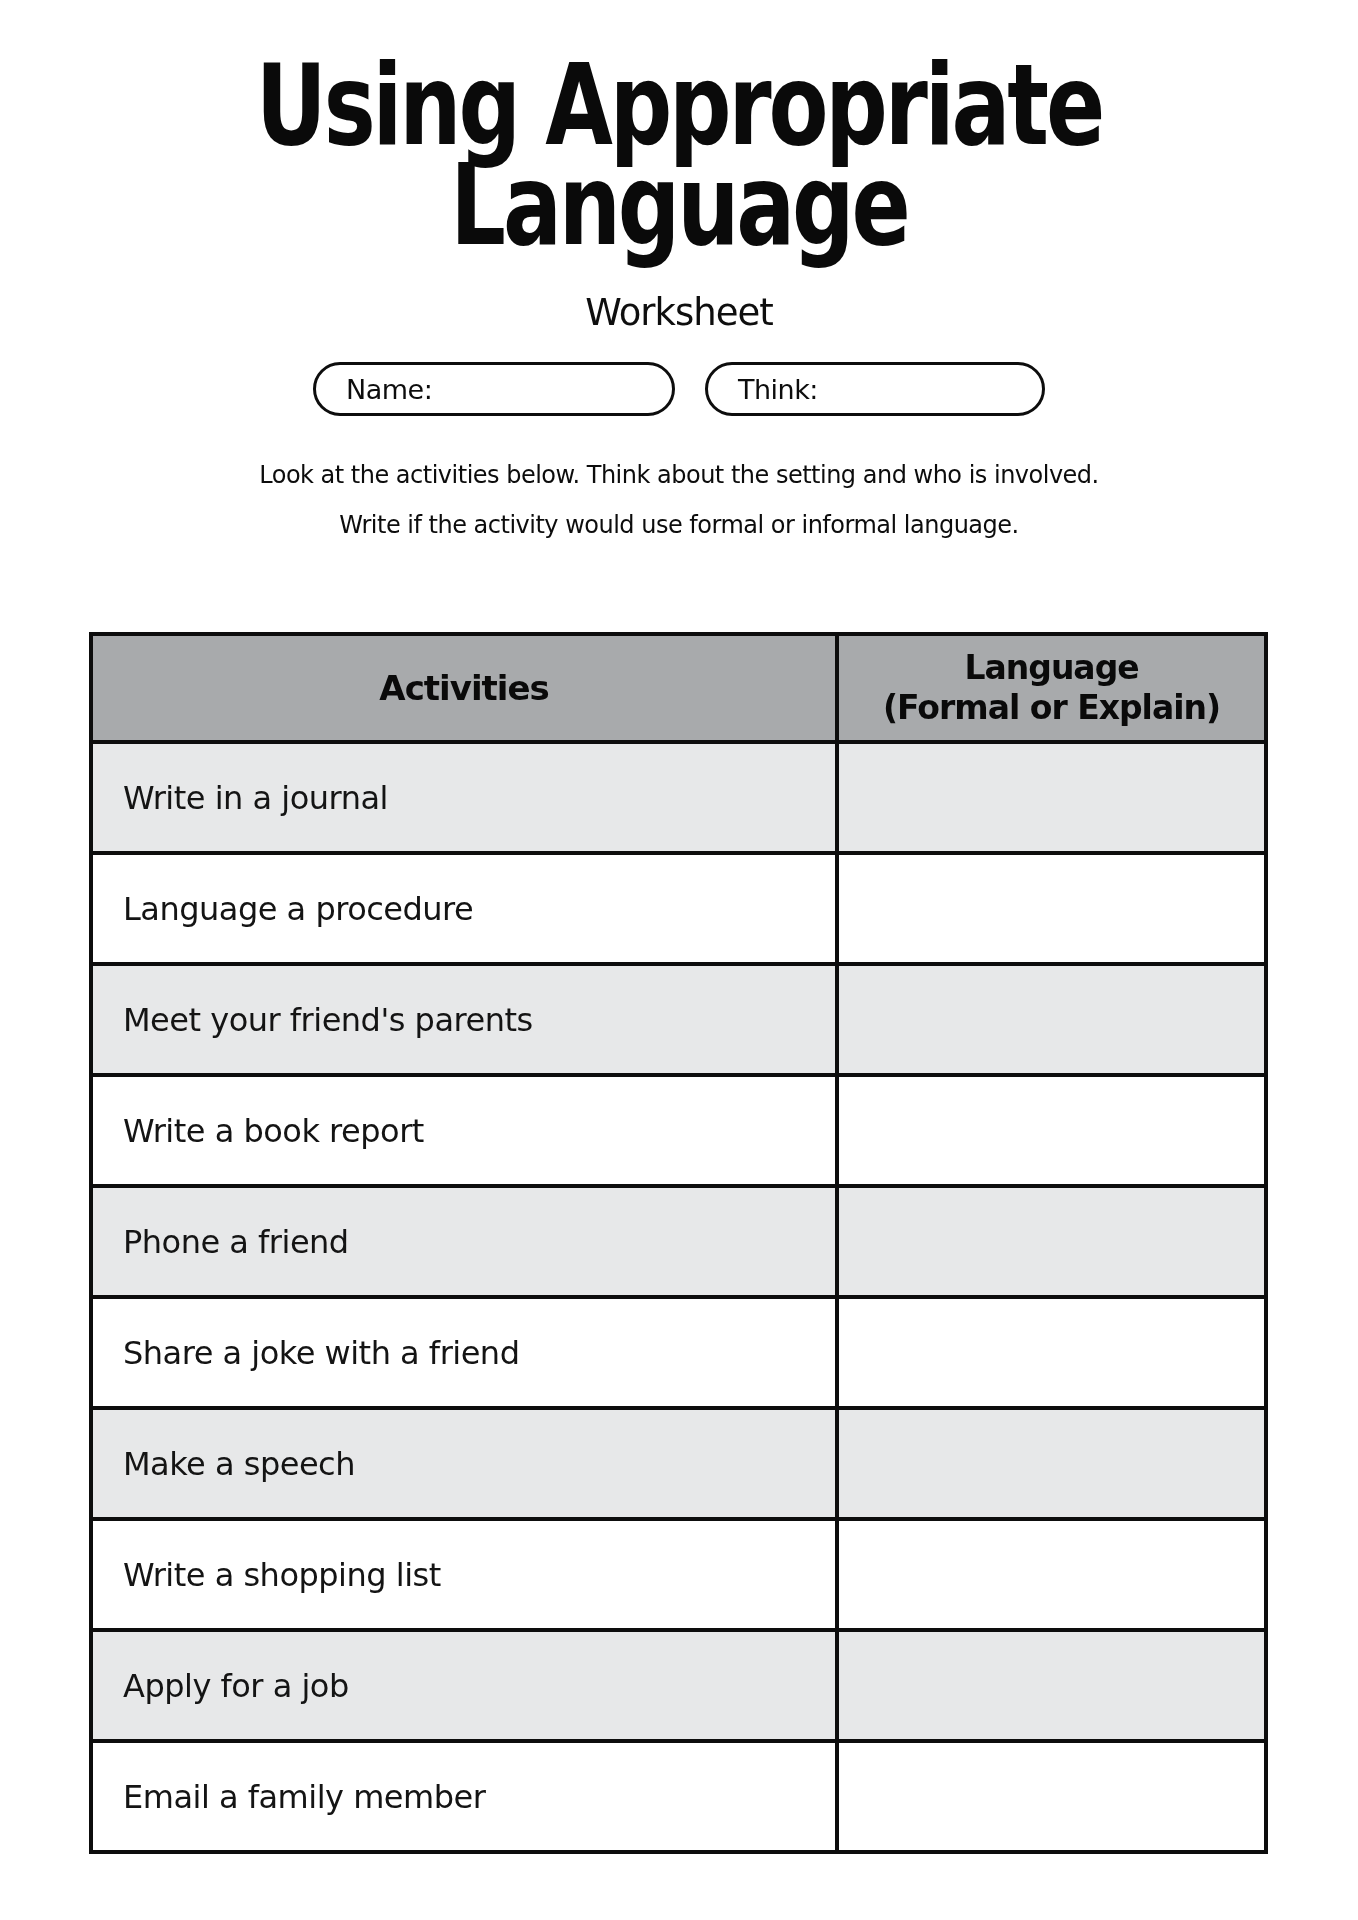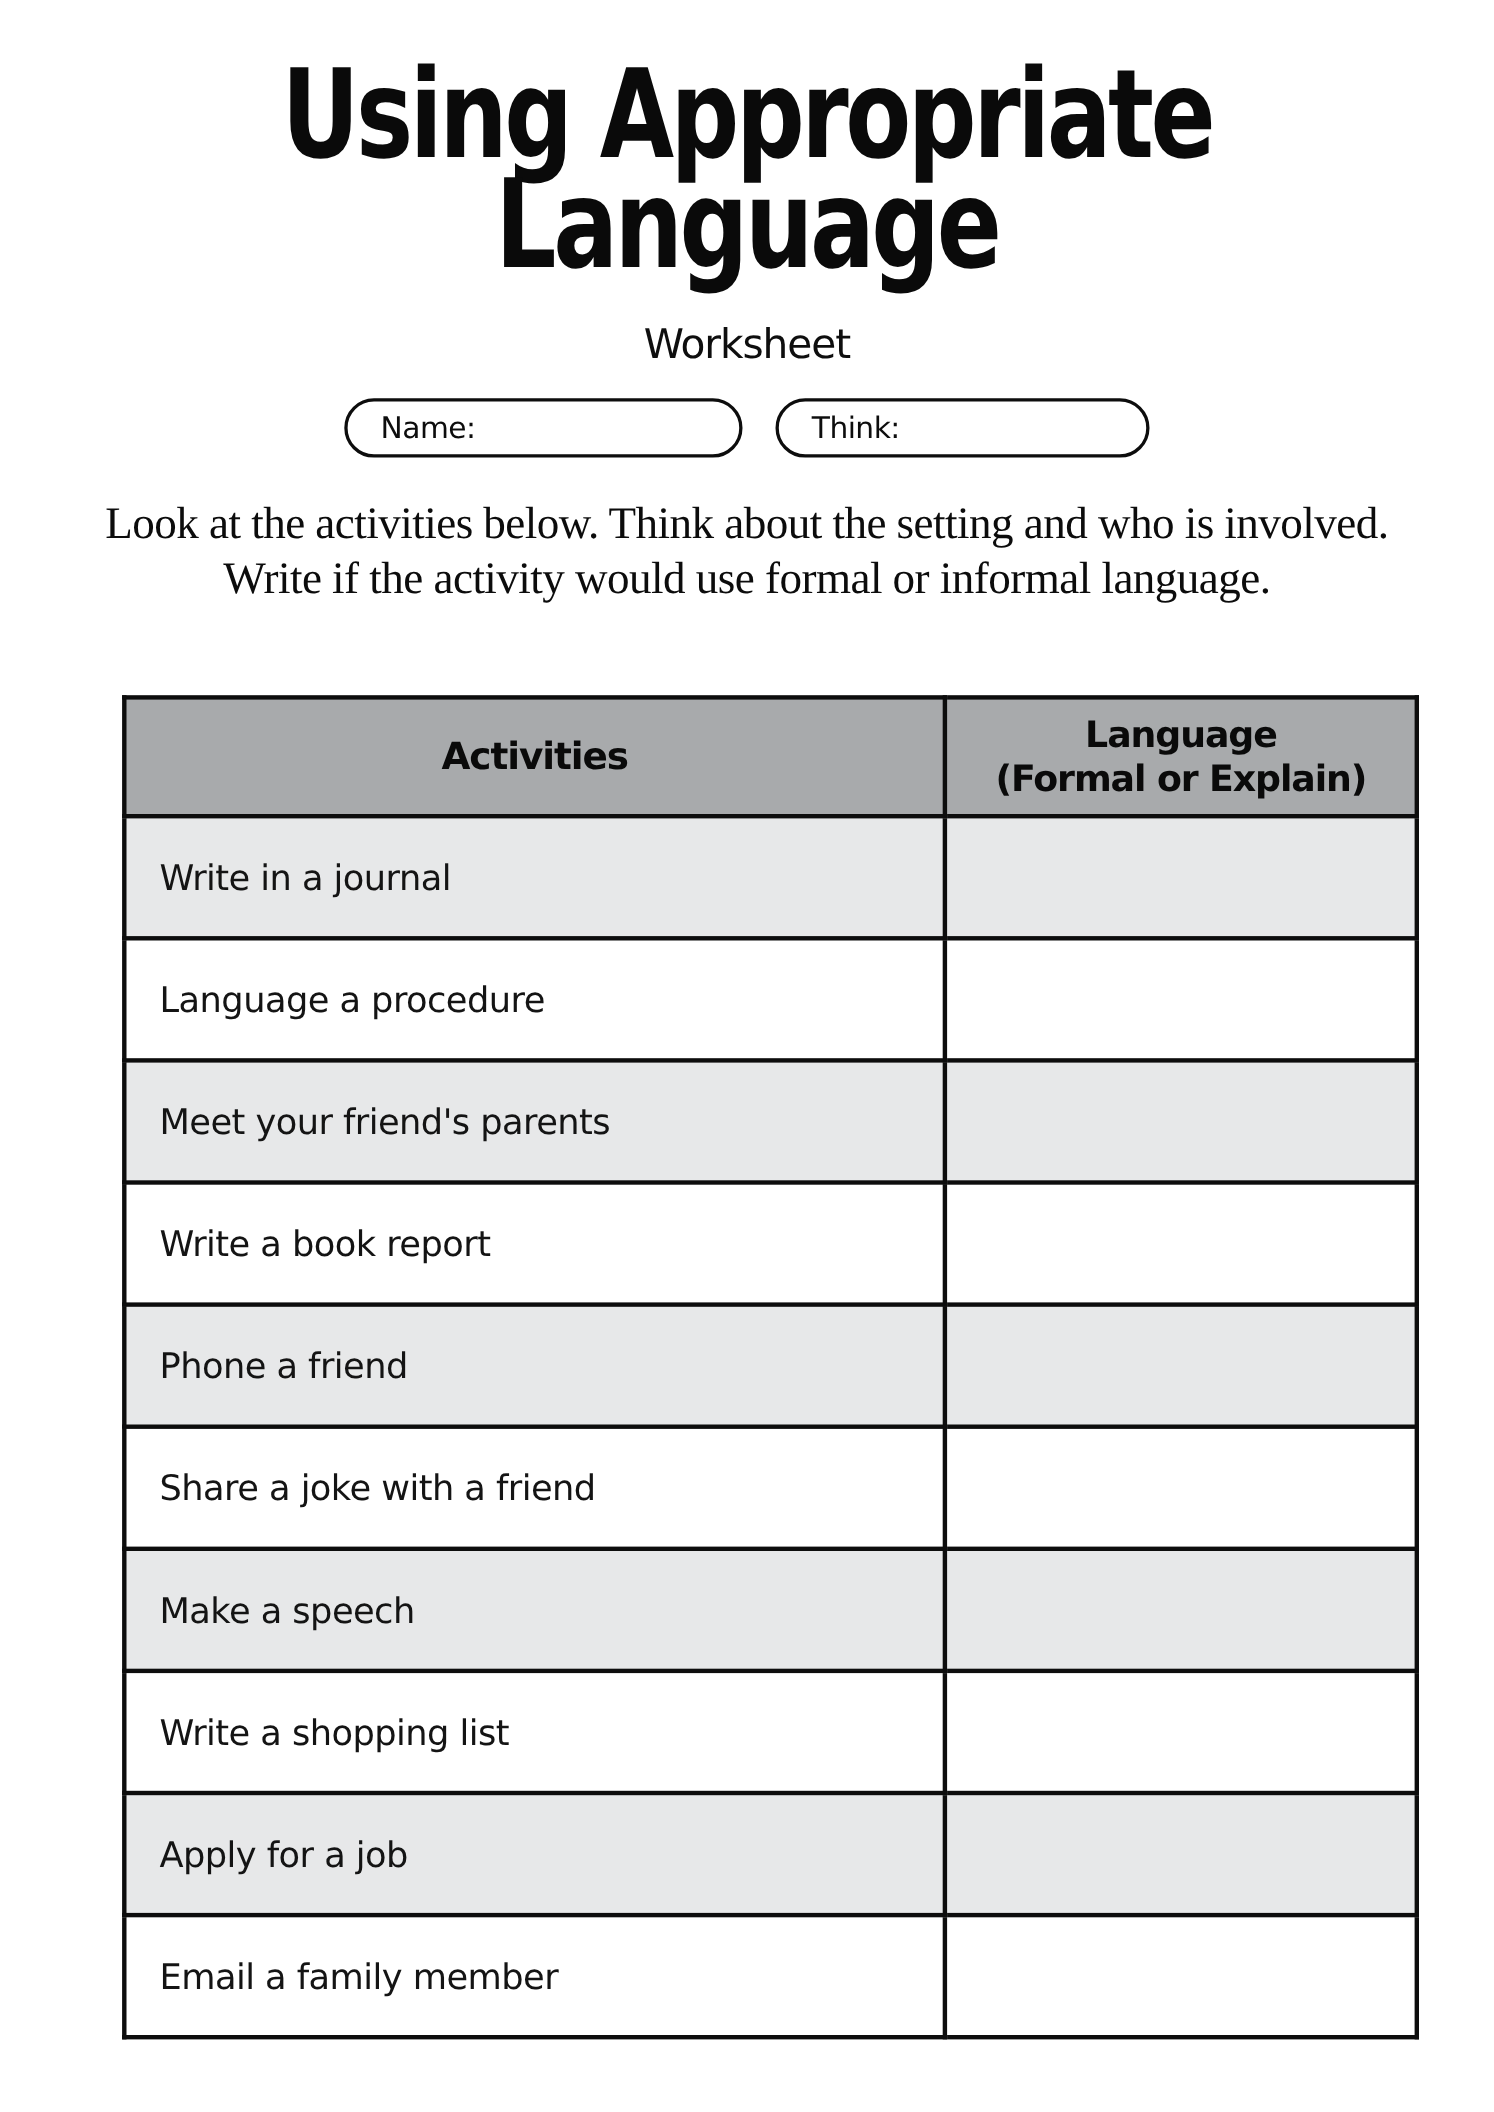--- a/index.html
+++ b/index.html
@@ -54,36 +54,34 @@
     font-size: 27px;
     letter-spacing: -0.5px;
     color: #0d0d0d;
   }
   .pill-value { font-size: 27px; margin-left: 10px; }
 
   
   .instructions {
     margin-top: 34px;
     text-align: center;
-    font-size: 41px;
+    font-size: 24px;
     line-height: 50px;
     letter-spacing: -0.5px;
     color: #0c0c0c;
-    font-family: Liberation Serif, serif;
   }
 
   
   .activity-table {
     position: absolute;
     left: 89px;
     top: 577px;
     width: 1179px;
     border-collapse: collapse;
     table-layout: fixed;
-    margin-left: 22px;
   }
   .activity-table th, .activity-table td {
     border: 4px solid #0d0d0d;
   }
   .col-activities { width: 63.5%; }
   .col-language  { width: 36.5%; }
   .activity-table thead th {
     height: 108px;
     background: #a8aaac;
     text-align: center;

